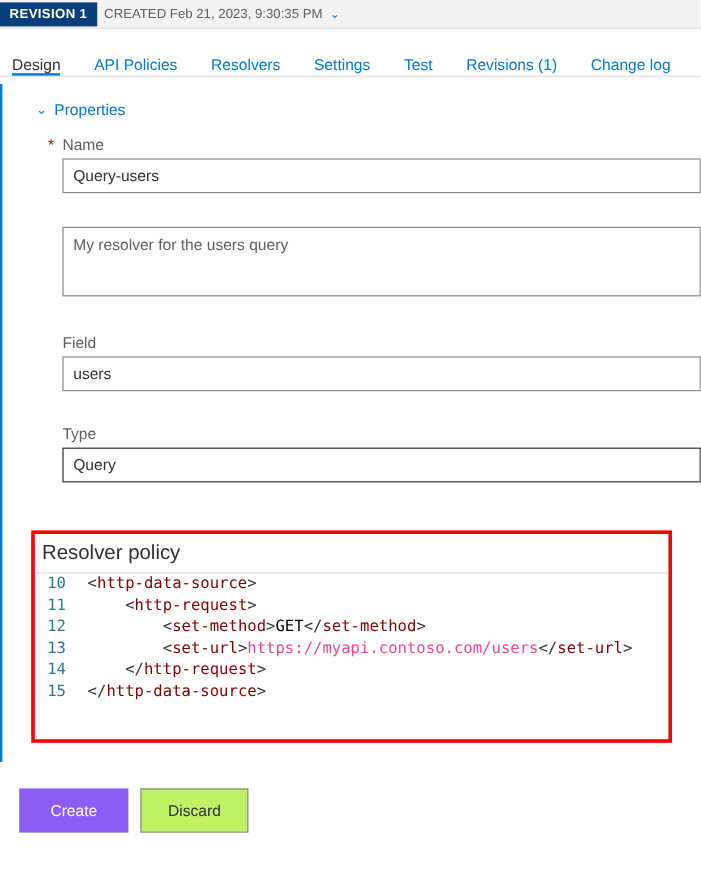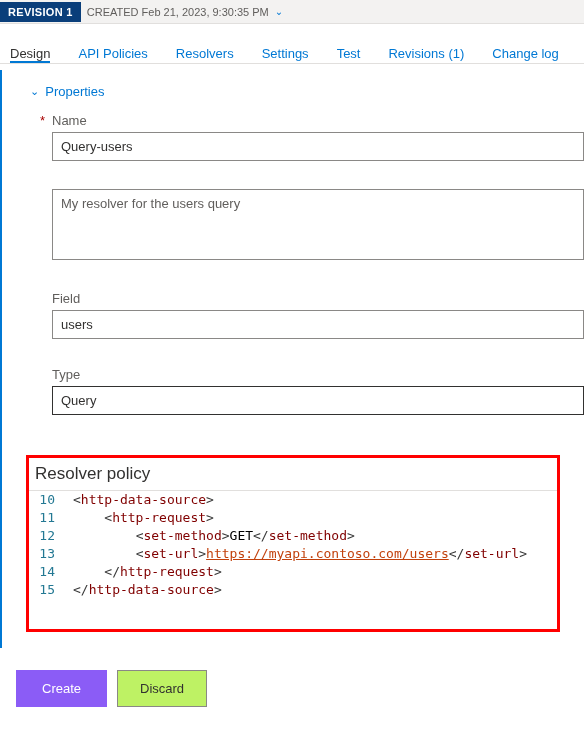--- a/index.html
+++ b/index.html
@@ -12,32 +12,32 @@
 .tab { color: #0078d4; font-size: 13px; display: flex; align-items: center; cursor: pointer; border-bottom: 2px solid transparent; }
 .tab.active { color: #323130; border-bottom: 2px solid #0078d4; font-weight: 400; }
 .content { border-left: 2px solid #0078d4; margin-top: 6px; padding: 14px 0 16px 0; }
 .section-header { color: #0078d4; font-size: 13px; padding-left: 28px; display: flex; align-items: center; gap: 6px; margin-bottom: 14px; }
 .chevron-down { color: #0078d4; font-size: 11px; }
 .form { padding-left: 50px; }
 .form-row { margin-bottom: 28px; position: relative; }
 .required-asterisk { color: #a80000; position: absolute; left: -12px; top: 0; font-size: 13px; }
 .form-label { color: #605e5c; font-size: 13px; margin-bottom: 4px; display: block; }
 .form-input { width: 100%; border: 1px solid #8a8886; padding: 6px 8px; font-size: 13px; font-family: inherit; color: #323130; }
-.form-textarea { width: 100%; border: 1px solid #8a8886; padding: 6px 8px; font-size: 13px; font-family: inherit; color: #605e5c; height: 71px; resize: none; }
+.form-textarea { width: 100%; border: 1px solid #8a8886; padding: 6px 8px; font-size: 13px; font-family: inherit; color: #605e5c; height: 58px; resize: none; }
 .form-select { width: 100%; border: 1px solid #323130; padding: 6px 8px; font-size: 13px; color: #323130; font-family: inherit; }
 .highlighted-box { border: 3px solid #ff0000; margin: 40px 24px 0 24px; padding: 6px 0 30px 0; }
 .resolver-title { font-size: 17px; font-weight: 400; color: #323130; padding: 0 0 6px 6px; }
 .code-editor { border-top: 1px solid #e1dfdd; font-family: Consolas, Menlo, monospace; font-size: 13px; line-height: 18px; }
 .code-line { display: flex; }
 .gutter { width: 44px; text-align: right; color: #237893; padding-right: 18px; user-select: none; }
 .code-text { white-space: pre; }
 .tag-bracket { color: #383838; }
 .tag-name { color: #800000; }
 .code-plain { color: #000; }
-.code-url { color: #c2410c; text-decoration: underline; }
+.code-url { color: #ec4899; }
 .buttons { display: flex; gap: 10px; padding: 22px 0 0 16px; }
 .btn-primary { background: #8b5cf6; color: #fff; border: none; padding: 10px 26px; font-size: 13px; cursor: pointer; }
 .btn-secondary { background: #bef264; color: #323130; border: 1px solid #8a8886; padding: 10px 22px; font-size: 13px; cursor: pointer; }
 </style>
 </head>
 <body>
 
 <div class="revision-bar">
   <span class="revision-badge">REVISION 1</span>
   <span class="revision-created">CREATED Feb 21, 2023, 9:30:35 PM</span>

